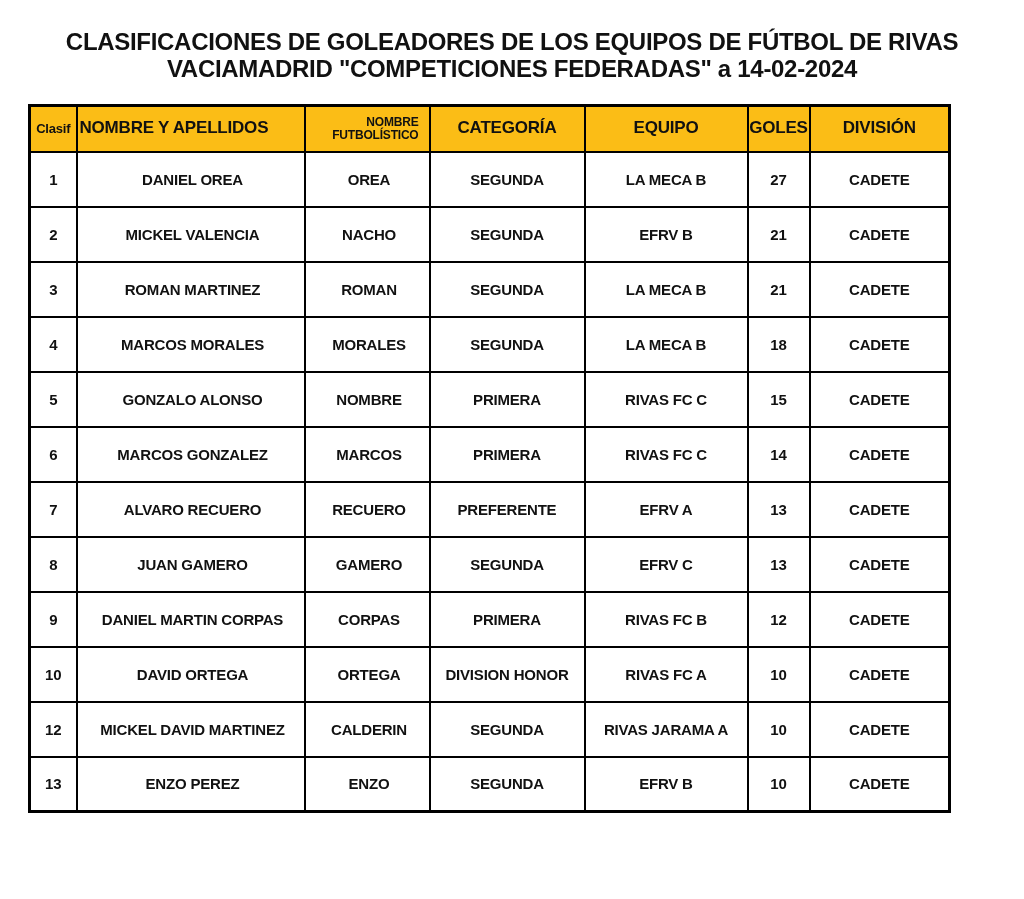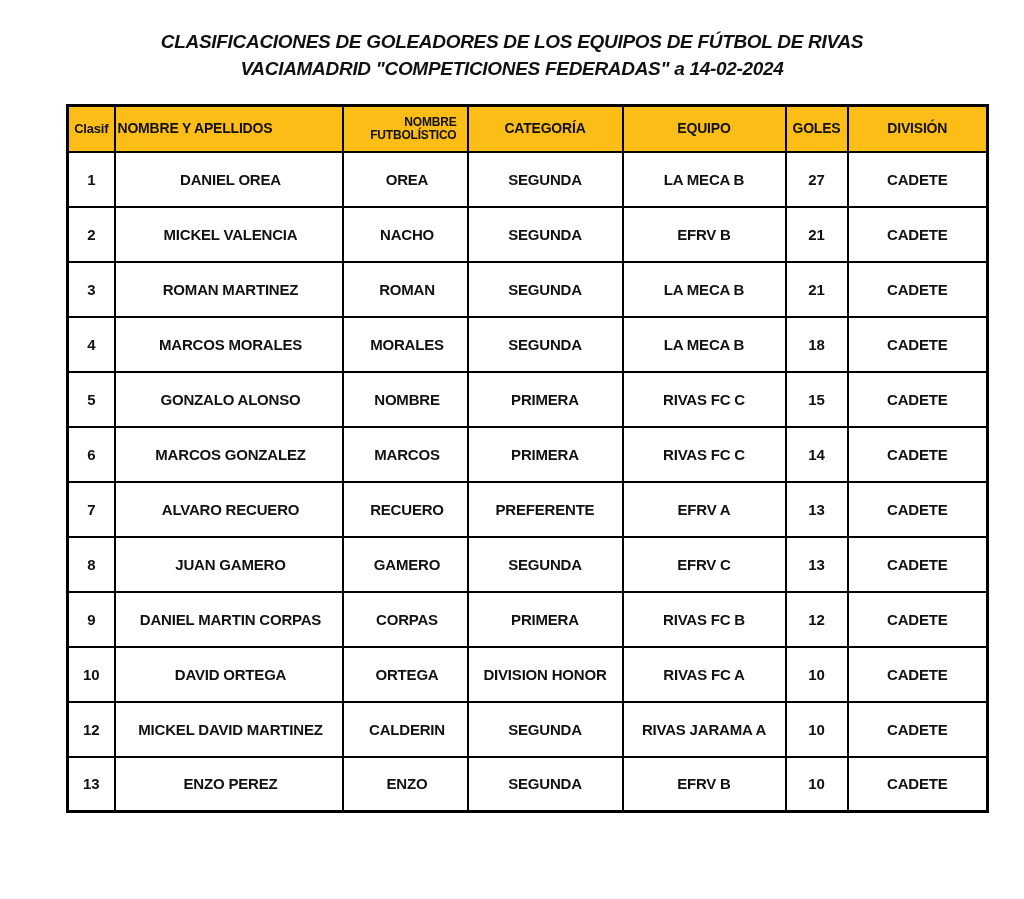--- a/index.html
+++ b/index.html
@@ -15,51 +15,50 @@
     color: var(--text-c);
   }
   body {
     height: 899px;
     padding-top: 28px;
     overflow: hidden;
   }
   .title-block {
     text-align: center;
     font-weight: bold;
-    font-size: 19px;
+    font-size: 24px;
     line-height: 27px;
     letter-spacing: -0.3px;
     margin-bottom: 22px;
-    font-style: italic;
   }
   .title-line { display: block; }
   table.scorers {
     border-collapse: collapse;
-    margin-left: 66px;
+    margin-left: 28px;
     table-layout: fixed;
     width: 920px;
     border: 3px solid var(--border-c);
   }
   col.c0 { width: 47px; }
   col.c1 { width: 228px; }
   col.c2 { width: 125px; }
   col.c3 { width: 155px; }
   col.c4 { width: 163px; }
   col.c5 { width: 62px; }
   col.c6 { width: 140px; }
   th, td {
     border: 2px solid var(--border-c);
     font-weight: bold;
     letter-spacing: -0.2px;
     overflow: hidden;
   }
   thead th {
     background: var(--header-bg);
     height: 46px;
-    font-size: 14px;
+    font-size: 17px;
     text-align: center;
     vertical-align: middle;
     line-height: 1.1;
   }
   thead th.col-0 { font-size: 13px; padding: 0 1px; }
   thead th.col-1 { text-align: left; padding-left: 2px; }
   thead th.col-2 { font-size: 12px; padding: 0 10px; text-align: right; }
   tbody td {
     height: 55px;
     font-size: 15px;

